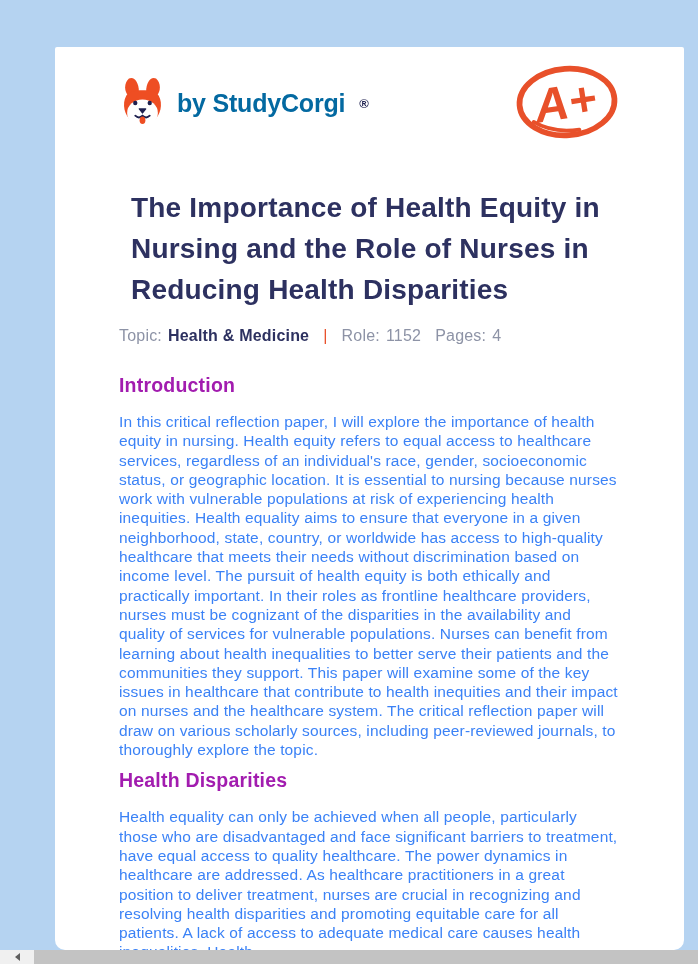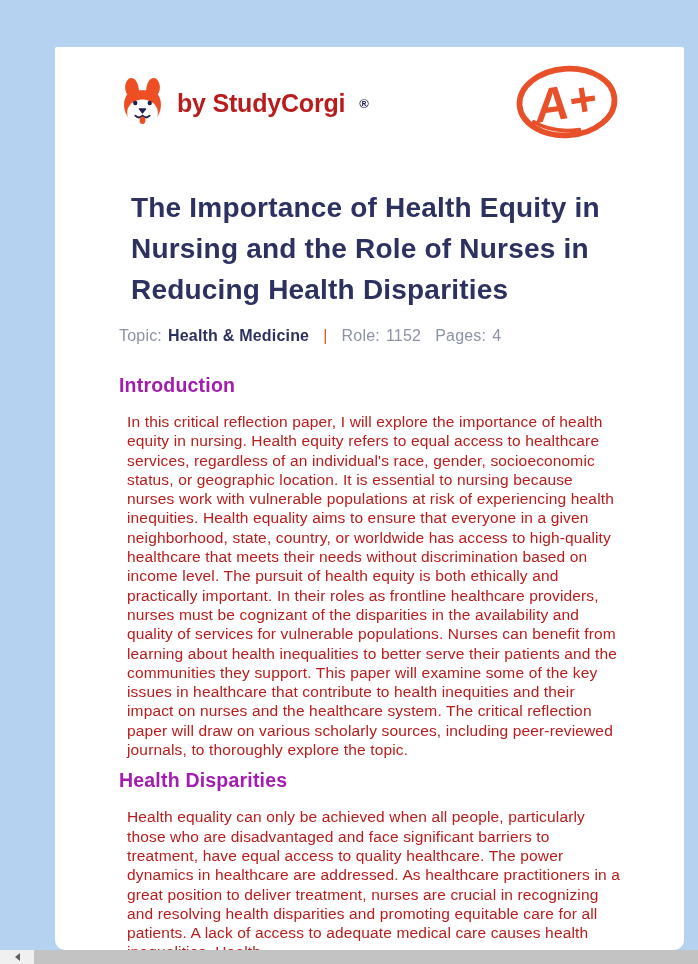--- a/index.html
+++ b/index.html
@@ -24,21 +24,21 @@
     display: flex;
     justify-content: space-between;
     align-items: flex-start;
     margin-top: 16px;
     height: 78px;
   }
   .brand { display: flex; align-items: center; gap: 11px; margin-top: 11px; }
   .brand svg.corgi { width: 47px; height: 58px; display: block; }
   .brand-text {
     font-size: 25px; font-weight: bold;
-    color: #b91c1c; letter-spacing: -0.2px;
+    color: #0369a1; letter-spacing: -0.2px;
     white-space: nowrap;
   }
   .reg-mark {
     font-size: 13px; font-weight: bold; color: #1e2150;
     vertical-align: 14px; margin-left: 3px;
   }
   svg.aplus { width: 106px; height: 78px; display: block; }
   h1.title {
     margin: 46px 0 0 12px;
     font-size: 28px; font-weight: bold;
@@ -60,24 +60,24 @@
   .meta .divider { color: #e8502a; margin: 0 8px; }
   .meta .metric { margin-right: 8px; }
   h2.section-heading {
     margin: 29px 0 0 0;
     font-size: 19.5px; font-weight: bold;
     color: #a21caf;
     letter-spacing: 0.2px;
   }
   h2.section-heading.tight { margin-top: 10px; }
   p.body-text {
-    margin: 15px 0 0 8px;
+    margin: 15px 0 0 0;
     font-size: 15.5px;
     line-height: 19.3px;
-    color: #b91c1c;
+    color: #3b82f6;
     letter-spacing: 0.15px;
   }
   .hscrollbar {
     position: absolute;
     left: 0; bottom: 0;
     width: 698px; height: 14px;
     background: #f2f2f2;
     display: flex;
     align-items: stretch;
     z-index: 5;

